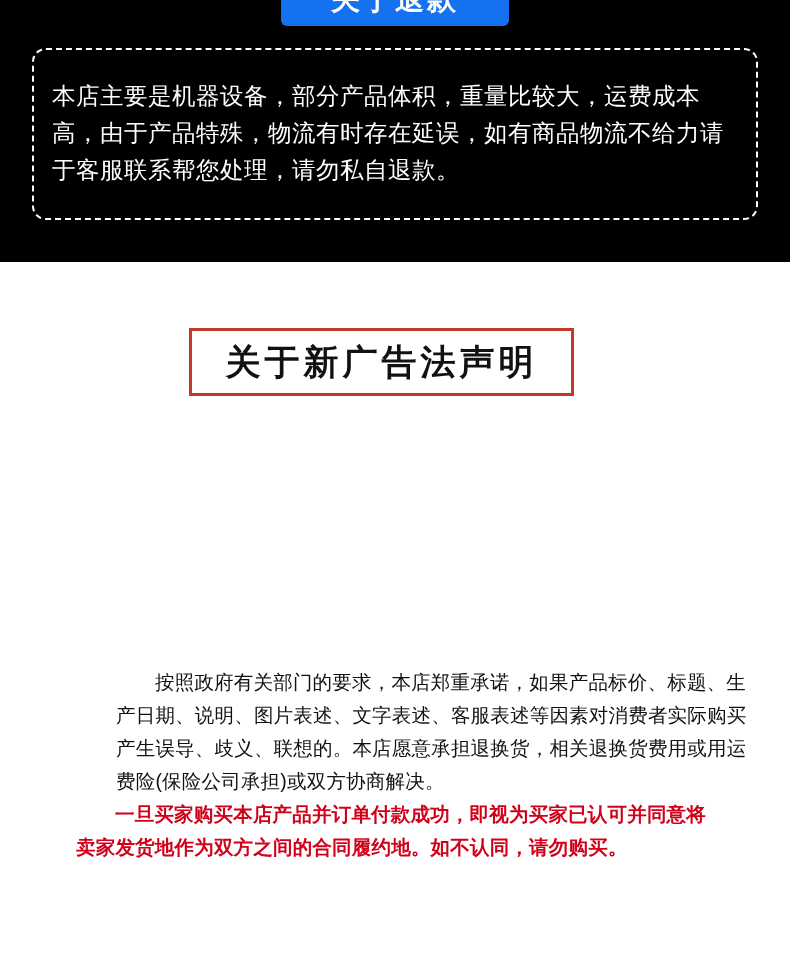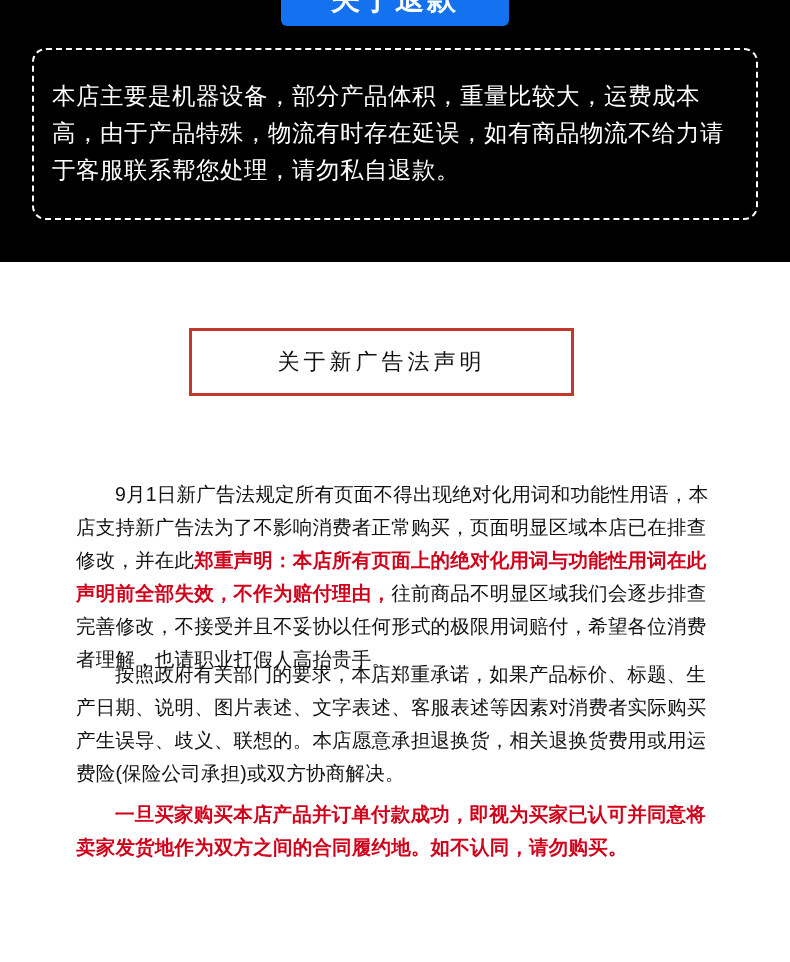--- a/index.html
+++ b/index.html
@@ -82,58 +82,55 @@
     width: 385px;
     height: 68px;
     border: 3px solid #c0392b;
     box-sizing: border-box;
     display: flex;
     align-items: center;
     justify-content: center;
   }
   .title-box span {
     color: #111111;
-    font-size: 22px;
-    font-weight: normal;
+    font-size: 35px;
+    font-weight: bold;
     letter-spacing: 4px;
   }
 
   .body-copy {
     position: absolute;
     left: 76px;
     width: 640px;
     font-size: 19.5px;
     line-height: 33px;
     color: #111111;
     letter-spacing: 0.2px;
   }
   .p1 { top: 196px; }
-  .p2 { top: 376px; }
+  .p2 { top: 384px; margin-left: 40px; }
   .p3 { top: 528px; margin-top: 8px; }
   .indent { text-indent: 2em; }
   .redbold { color: #d0021b; font-weight: bold; }
 </style>
 </head>
 <body>
 
 <div class="page">
 
   <section class="dark-section">
     <div class="badge">关于退款</div>
     <div class="dashed-box"></div>
     <div class="dashed-text">本店主要是机器设备，部分产品体积，重量比较大，运费成本高，由于产品特殊，物流有时存在延误，如有商品物流不给力请于客服联系帮您处理，请勿私自退款。</div>
   </section>
 
   <section class="white-section">
     <div class="title-box">
       <span>关于新广告法声明</span>
     </div>
 
-    <p class="body-copy p1 indent">
-      <span>9月1日新广告法规定所有页面不得出现绝对化用词和功能性用语，本店支持新广告法为了不影响消费者正常购买，页面明显区域本店已在排查修改，并在此</span><span class="redbold">郑重声明：本店所有页面上的绝对化用词与功能性用词在此声明前全部失效，不作为赔付理由，</span><span>往前商品不明显区域我们会逐步排查完善修改，不接受并且不妥协以任何形式的极限用词赔付，希望各位消费者理解，也请职业打假人高抬贵手。</span>
-    </p>
 
     <p class="body-copy p2 indent">按照政府有关部门的要求，本店郑重承诺，如果产品标价、标题、生产日期、说明、图片表述、文字表述、客服表述等因素对消费者实际购买产生误导、歧义、联想的。本店愿意承担退换货，相关退换货费用或用运费险(保险公司承担)或双方协商解决。</p>
 
     <p class="body-copy p3 indent redbold">一旦买家购买本店产品并订单付款成功，即视为买家已认可并同意将卖家发货地作为双方之间的合同履约地。如不认同，请勿购买。</p>
   </section>
 
 </div>
 
 </body></html>

